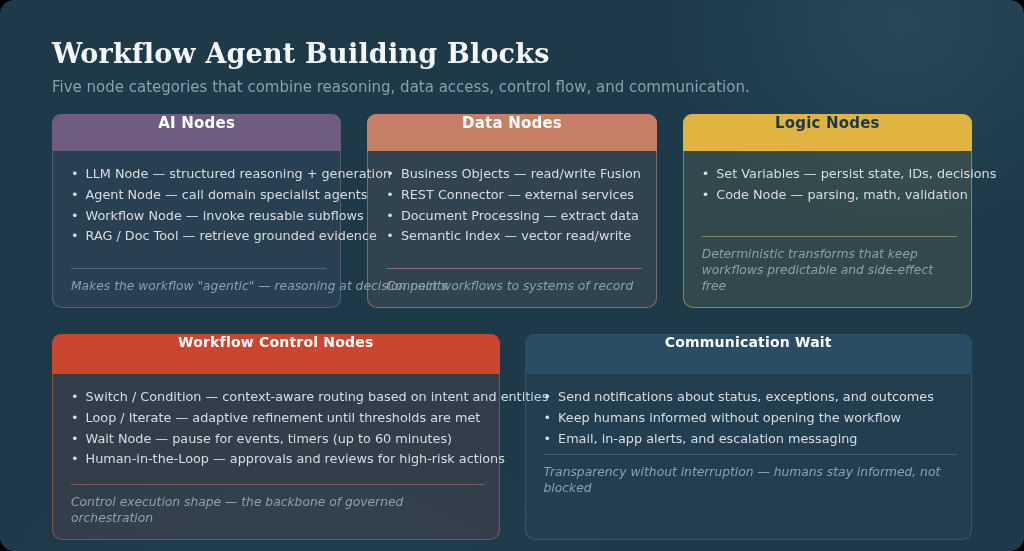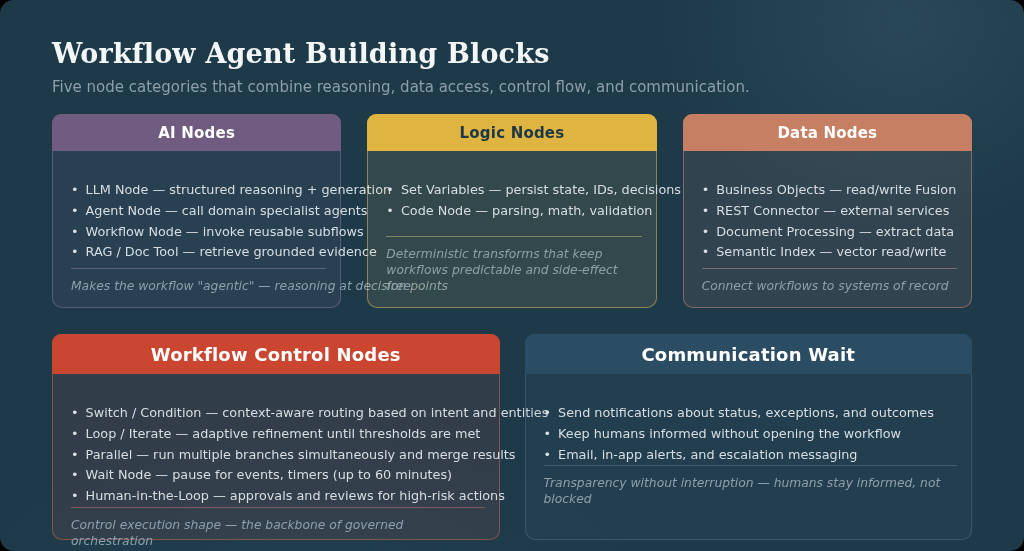--- a/index.html
+++ b/index.html
@@ -32,28 +32,28 @@
   .row-bottom{gap:25px;margin-top:26px;height:206px;}
   .card{
     flex:1;
     display:flex;flex-direction:column;
     border-radius:10px;
     border:1px solid transparent;
     box-sizing:border-box;
     min-width:0;
   }
   .card-header{
-    display:flex;align-items:center;justify-content:center;
+    display:flex;align-items:flex-start;justify-content:center;
     border-radius:9px 9px 0 0;
     font-weight:bold;color:#fff;letter-spacing:0.2px;
     flex:0 0 auto;
-    margin:-1px -1px 16px -1px;
+    margin:-1px -1px 0 -1px;
   }
   .row-top .card-header{height:37px;font-size:15px;}
-  .row-bottom .card-header{height:40px;font-size:18px;}
+  .row-bottom .card-header{height:40px;font-size:14px;}
   .card-body{
     flex:1;display:flex;flex-direction:column;
     padding:13px 12px 13px 18px;
     min-height:0;
   }
   .card-items{list-style:none;margin:0;padding:0;}
   .card-items li{
     font-size:12.8px;line-height:20.8px;
     color:#d7dee3;
     white-space:nowrap;
@@ -91,67 +91,66 @@
           <li>Workflow Node — invoke reusable subflows</li>
           <li>RAG / Doc Tool — retrieve grounded evidence</li>
         </ul>
         <div class="card-note">
           <div class="divider" style="border-top-color: rgba(154, 141, 166, 0.45);"></div>
           <p class="note-text nowrap">Makes the workflow "agentic" — reasoning at decision points</p>
         </div>
       </div>
     </section>
 
-    <section class="card" style="border-color: rgba(229, 194, 99, 0.5); background: linear-gradient(rgba(223, 180, 65, 0.09), rgba(223, 180, 65, 0.09)), rgba(255, 255, 255, 0.024);">
-      <header class="card-header" style="background: rgb(223, 180, 65); color: rgb(29, 57, 71);">
-        <span>Logic Nodes</span>
-      </header>
-      <div class="card-body">
-        <ul class="card-items">
-          <li>Set Variables — persist state, IDs, decisions</li>
-          <li>Code Node — parsing, math, validation</li>
-        </ul>
-        <div class="card-note">
-          <div class="divider" style="border-top-color: rgba(233, 203, 122, 0.45);"></div>
-          <p class="note-text">Deterministic transforms that keep workflows predictable and side-effect free</p>
-        </div>
-      </div>
-    </section>
-
     <section class="card" style="border-color: rgba(208, 150, 126, 0.5); background: linear-gradient(rgba(198, 127, 98, 0.09), rgba(198, 127, 98, 0.09)), rgba(255, 255, 255, 0.024);">
       <header class="card-header" style="background: rgb(198, 127, 98); color: rgb(255, 255, 255);">
         <span>Data Nodes</span>
       </header>
       <div class="card-body">
         <ul class="card-items">
           <li>Business Objects — read/write Fusion</li>
           <li>REST Connector — external services</li>
           <li>Document Processing — extract data</li>
           <li>Semantic Index — vector read/write</li>
         </ul>
         <div class="card-note">
           <div class="divider" style="border-top-color: rgba(215, 165, 145, 0.45);"></div>
           <p class="note-text">Connect workflows to systems of record</p>
         </div>
       </div>
     </section>
 
+    <section class="card" style="border-color: rgba(229, 194, 99, 0.5); background: linear-gradient(rgba(223, 180, 65, 0.09), rgba(223, 180, 65, 0.09)), rgba(255, 255, 255, 0.024);">
+      <header class="card-header" style="background: rgb(223, 180, 65); color: rgb(29, 57, 71);">
+        <span>Logic Nodes</span>
+      </header>
+      <div class="card-body">
+        <ul class="card-items">
+          <li>Set Variables — persist state, IDs, decisions</li>
+          <li>Code Node — parsing, math, validation</li>
+        </ul>
+        <div class="card-note">
+          <div class="divider" style="border-top-color: rgba(233, 203, 122, 0.45);"></div>
+          <p class="note-text">Deterministic transforms that keep workflows predictable and side-effect free</p>
+        </div>
+      </div>
+    </section>
+
   </div>
 
   <div class="row row-bottom">
 
     <section class="card" style="border-color: rgba(212, 103, 85, 0.5); background: linear-gradient(rgba(203, 70, 48, 0.09), rgba(203, 70, 48, 0.09)), rgba(255, 255, 255, 0.024);">
       <header class="card-header" style="background: rgb(203, 70, 48); color: rgb(255, 255, 255);">
         <span>Workflow Control Nodes</span>
       </header>
       <div class="card-body">
         <ul class="card-items">
           <li>Switch / Condition — context-aware routing based on intent and entities</li>
           <li>Loop / Iterate — adaptive refinement until thresholds are met</li>
-          <li>Parallel — run multiple branches simultaneously and merge results</li>
           <li>Wait Node — pause for events, timers (up to 60 minutes)</li>
           <li>Human-in-the-Loop — approvals and reviews for high-risk actions</li>
         </ul>
         <div class="card-note">
           <div class="divider" style="border-top-color: rgba(219, 126, 110, 0.45);"></div>
           <p class="note-text">Control execution shape — the backbone of governed orchestration</p>
         </div>
       </div>
     </section>
 

